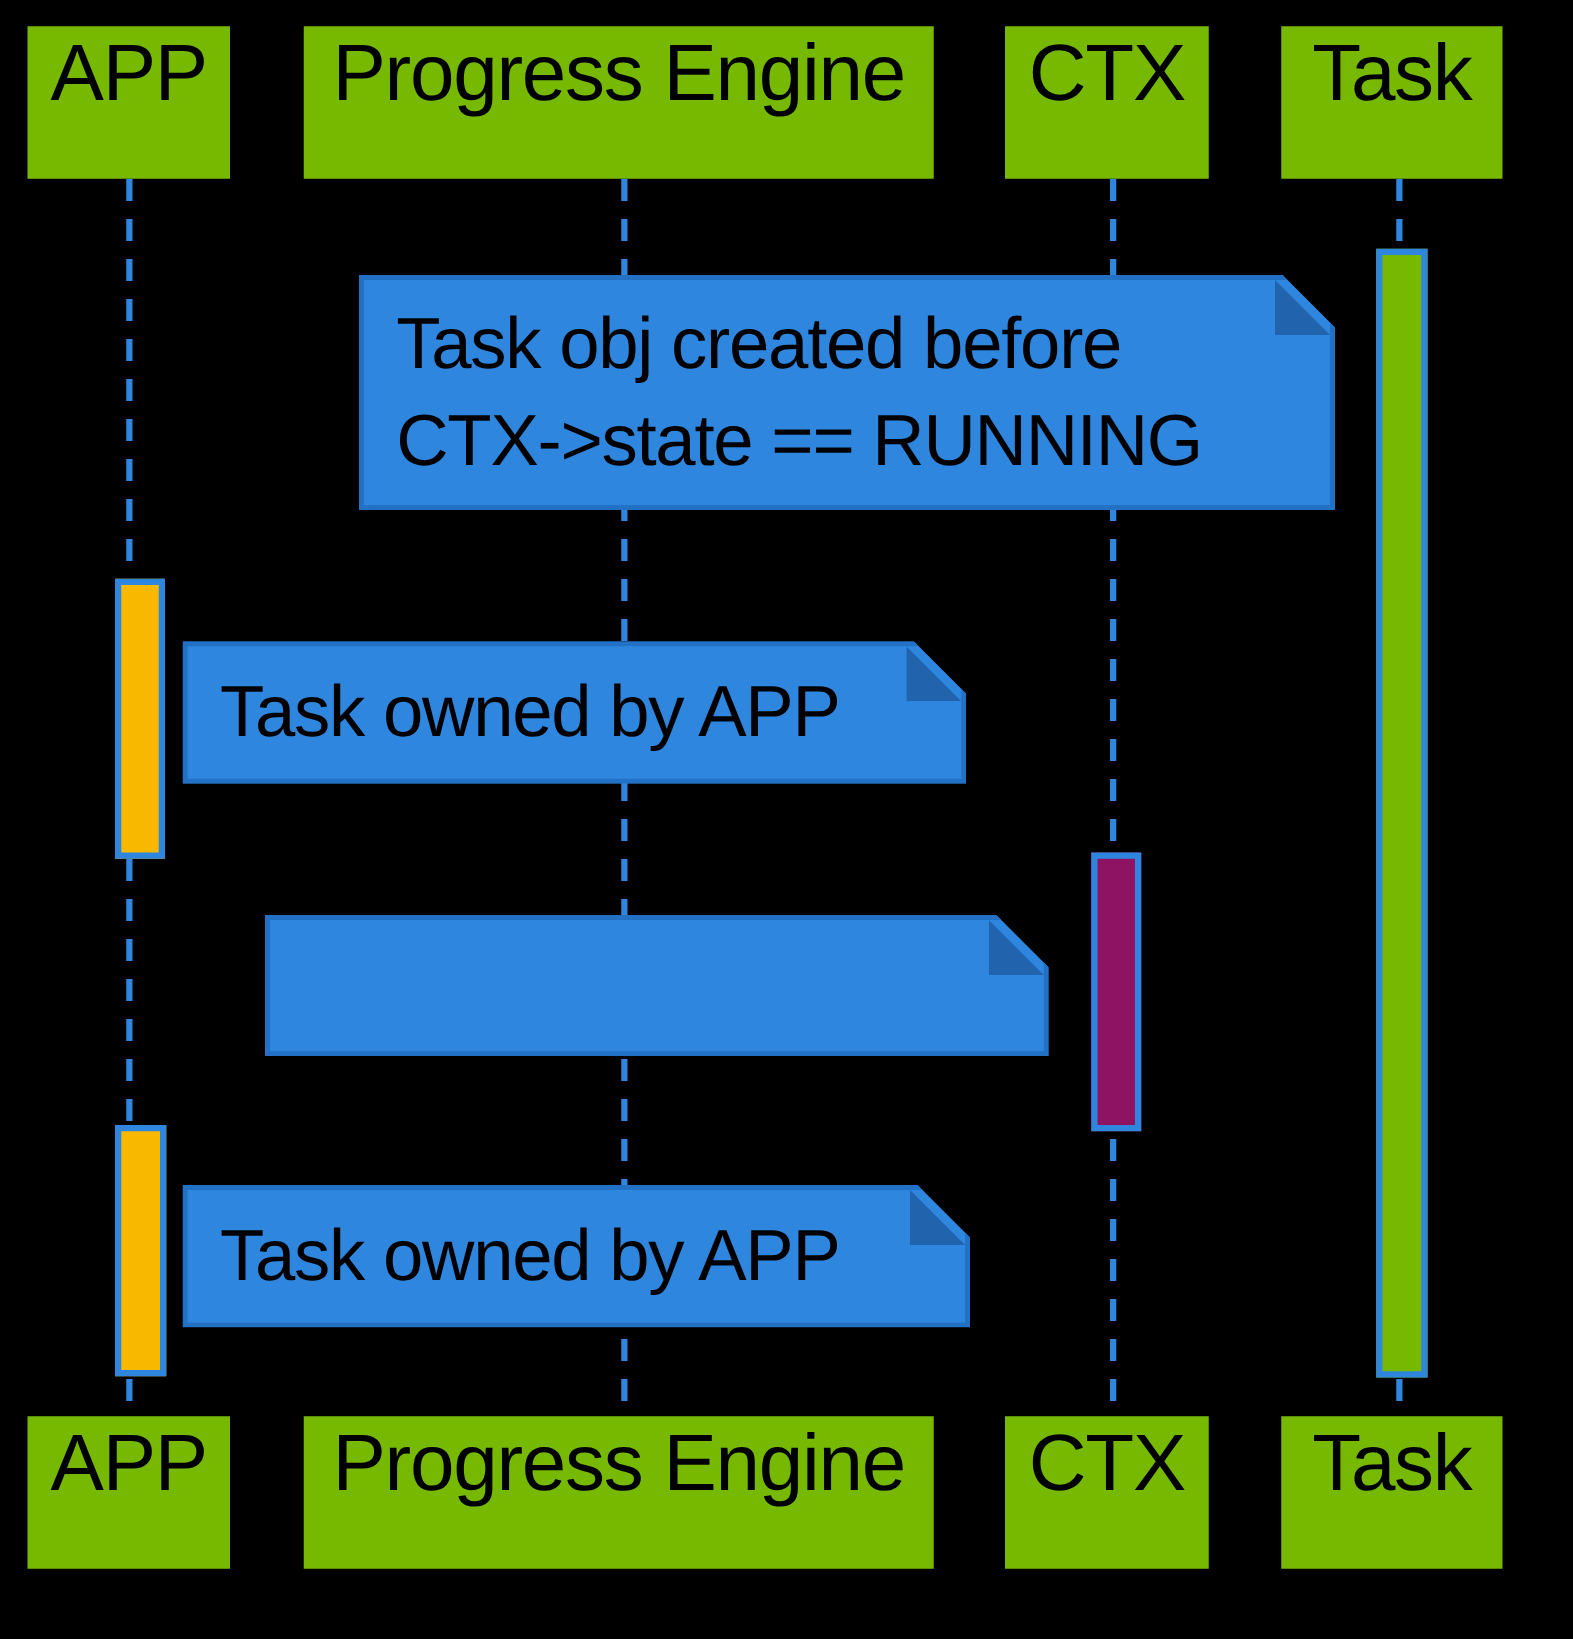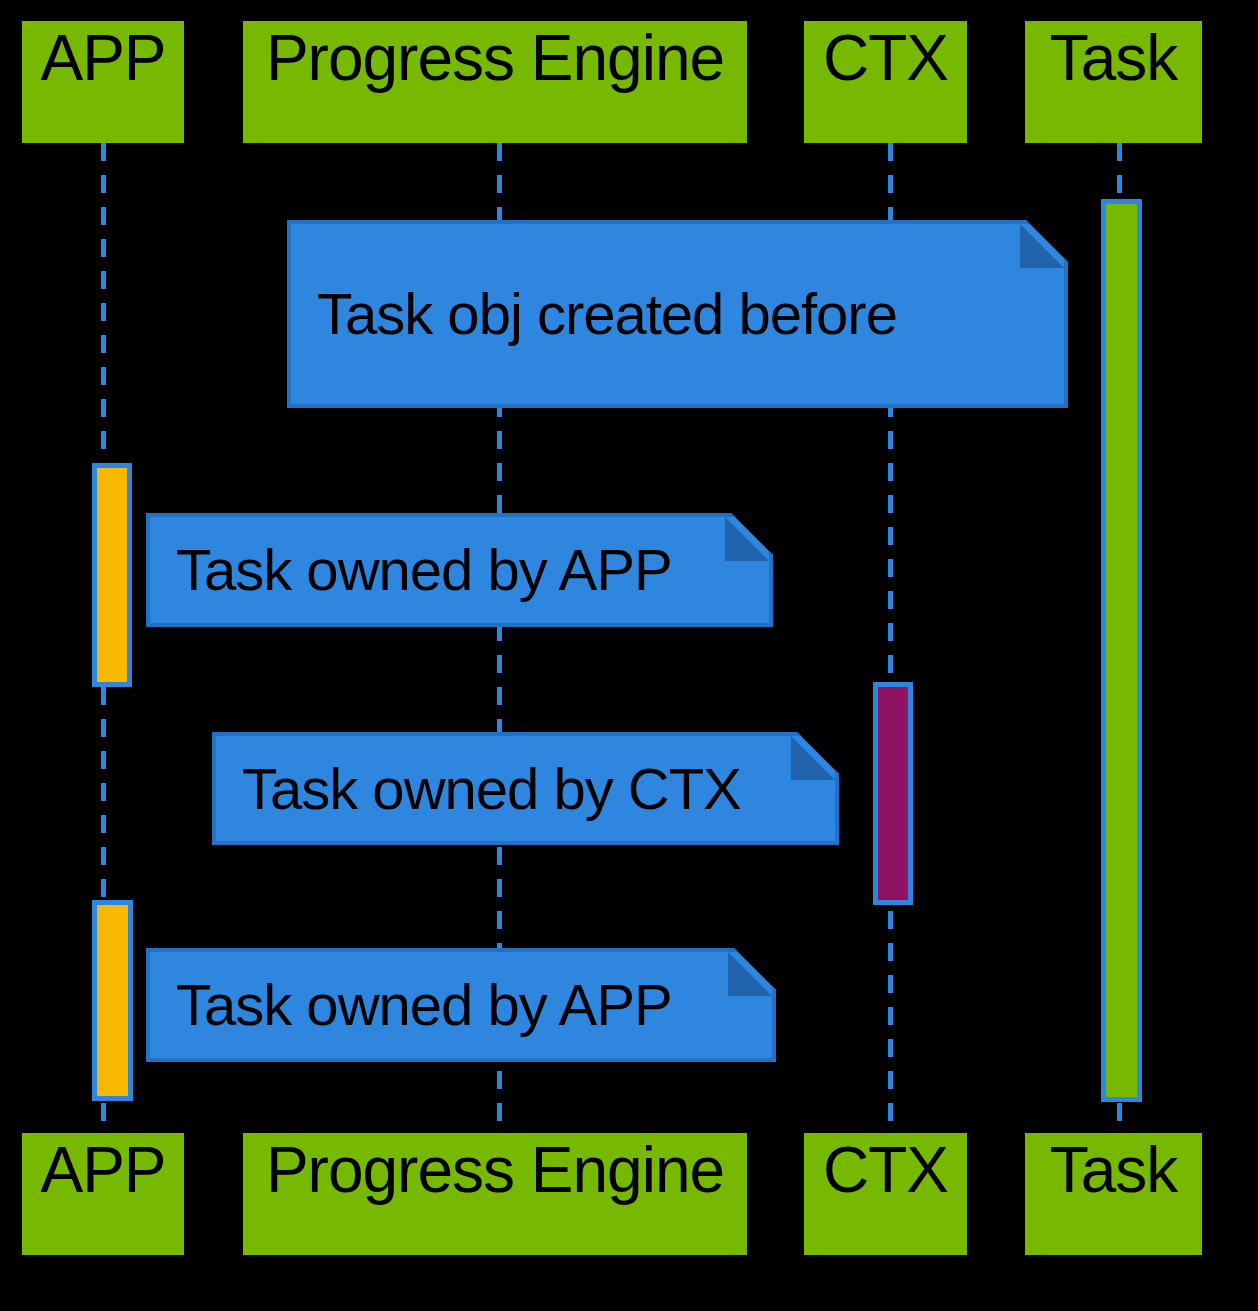--- a/index.html
+++ b/index.html
@@ -52,28 +52,28 @@
   <div class="lifeline" style="left:1117px;top:143px;height:990px;"></div>
 
   <div class="activation green" style="left:1101px;top:199px;width:41px;height:903px;"></div>
   <div class="activation yellow" style="left:92px;top:463px;width:40px;height:224px;"></div>
   <div class="activation magenta" style="left:873px;top:682px;width:40px;height:223px;"></div>
   <div class="activation yellow" style="left:92px;top:900px;width:41px;height:201px;"></div>
 
   <div class="note" style="left:287px;top:220px;width:781px;height:188px;">
     <span class="fold"></span>
     <span class="line">Task obj created before</span>
+    <span class="line">CTX-&gt;state == RUNNING</span>
   </div>
   <div class="note" style="left:146px;top:513px;width:627px;height:114px;">
     <span class="fold"></span>
     <span class="line">Task owned by APP</span>
   </div>
   <div class="note" style="left:212px;top:732px;width:627px;height:113px;">
     <span class="fold"></span>
-    <span class="line">Task owned by CTX</span>
   </div>
   <div class="note" style="left:146px;top:948px;width:630px;height:114px;">
     <span class="fold"></span>
     <span class="line">Task owned by APP</span>
   </div>
 
   <div class="participant" style="left:22px;top:21px;width:162px;">
       <span>APP</span>
     </div>
   <div class="participant" style="left:243px;top:21px;width:504px;">

